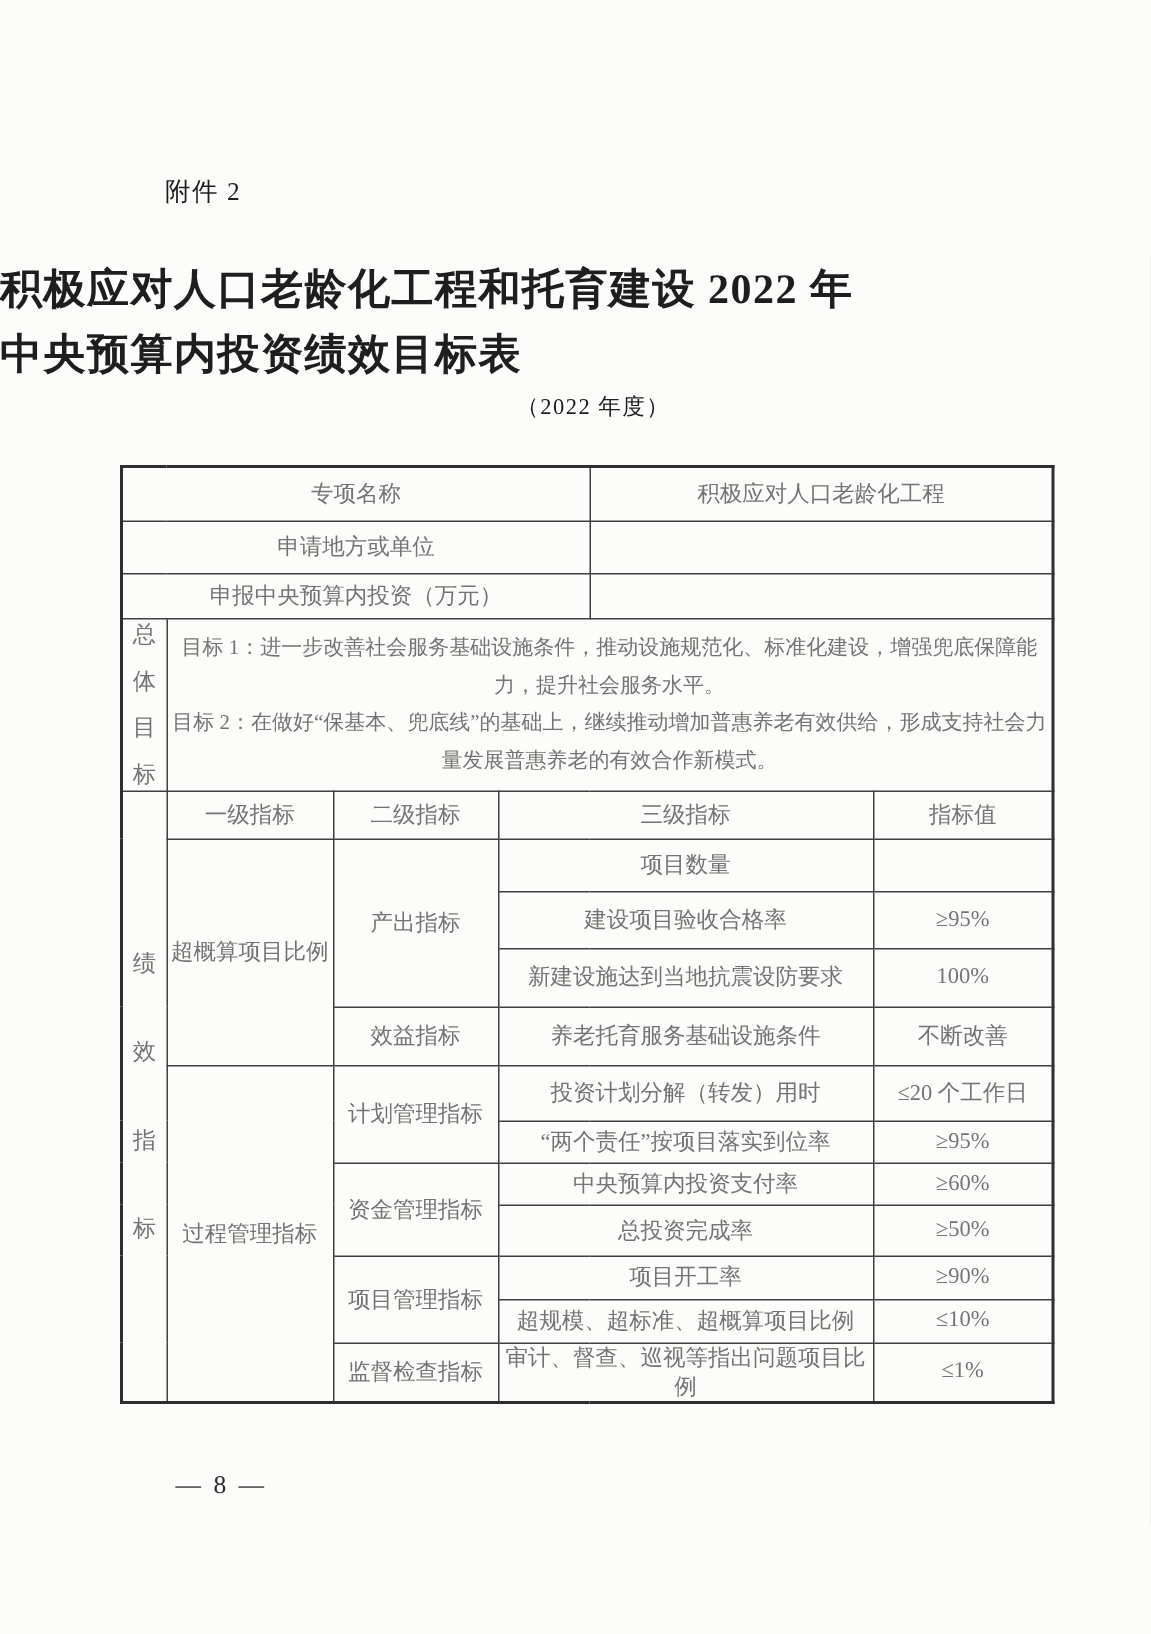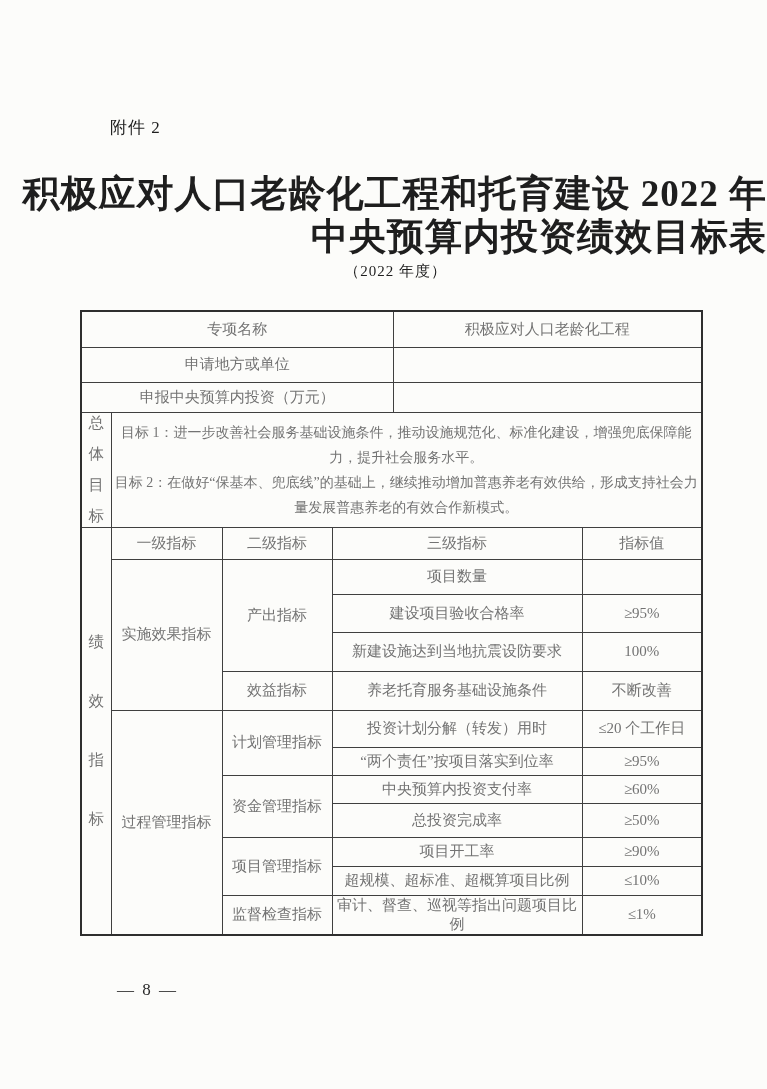--- a/index.html
+++ b/index.html
@@ -22,22 +22,22 @@
     left: 110px;
     top: 116px;
     font-size: 17px;
     letter-spacing: 1px;
   }
   .title {
     position: absolute;
     left: 0;
     top: 172px;
     width: 100%;
-    text-align: right;
-    font-size: 37px;
+    text-align: left;
+    font-size: 28px;
     font-weight: bold;
     line-height: 43px;
     letter-spacing: 1px;
   }
   .subtitle {
     position: absolute;
     left: 12px;
     top: 262px;
     width: 100%;
     text-align: center;
@@ -165,21 +165,21 @@
           <span>标</span>
         </div>
       </td>
       <td>一级指标</td>
       <td>二级指标</td>
       <td colspan="2">三级指标</td>
       <td>指标值</td>
     </tr>
 
     <tr class="r-d1">
-      <td rowspan="4">实施效果指标</td>
+      <td rowspan="4">超概算项目比例</td>
       <td rowspan="3">产出指标</td>
       <td colspan="2">项目数量</td>
       <td></td>
     </tr>
     <tr class="r-d2">
       <td colspan="2">建设项目验收合格率</td>
       <td>≥95%</td>
     </tr>
     <tr class="r-d3">
       <td colspan="2">新建设施达到当地抗震设防要求</td>

